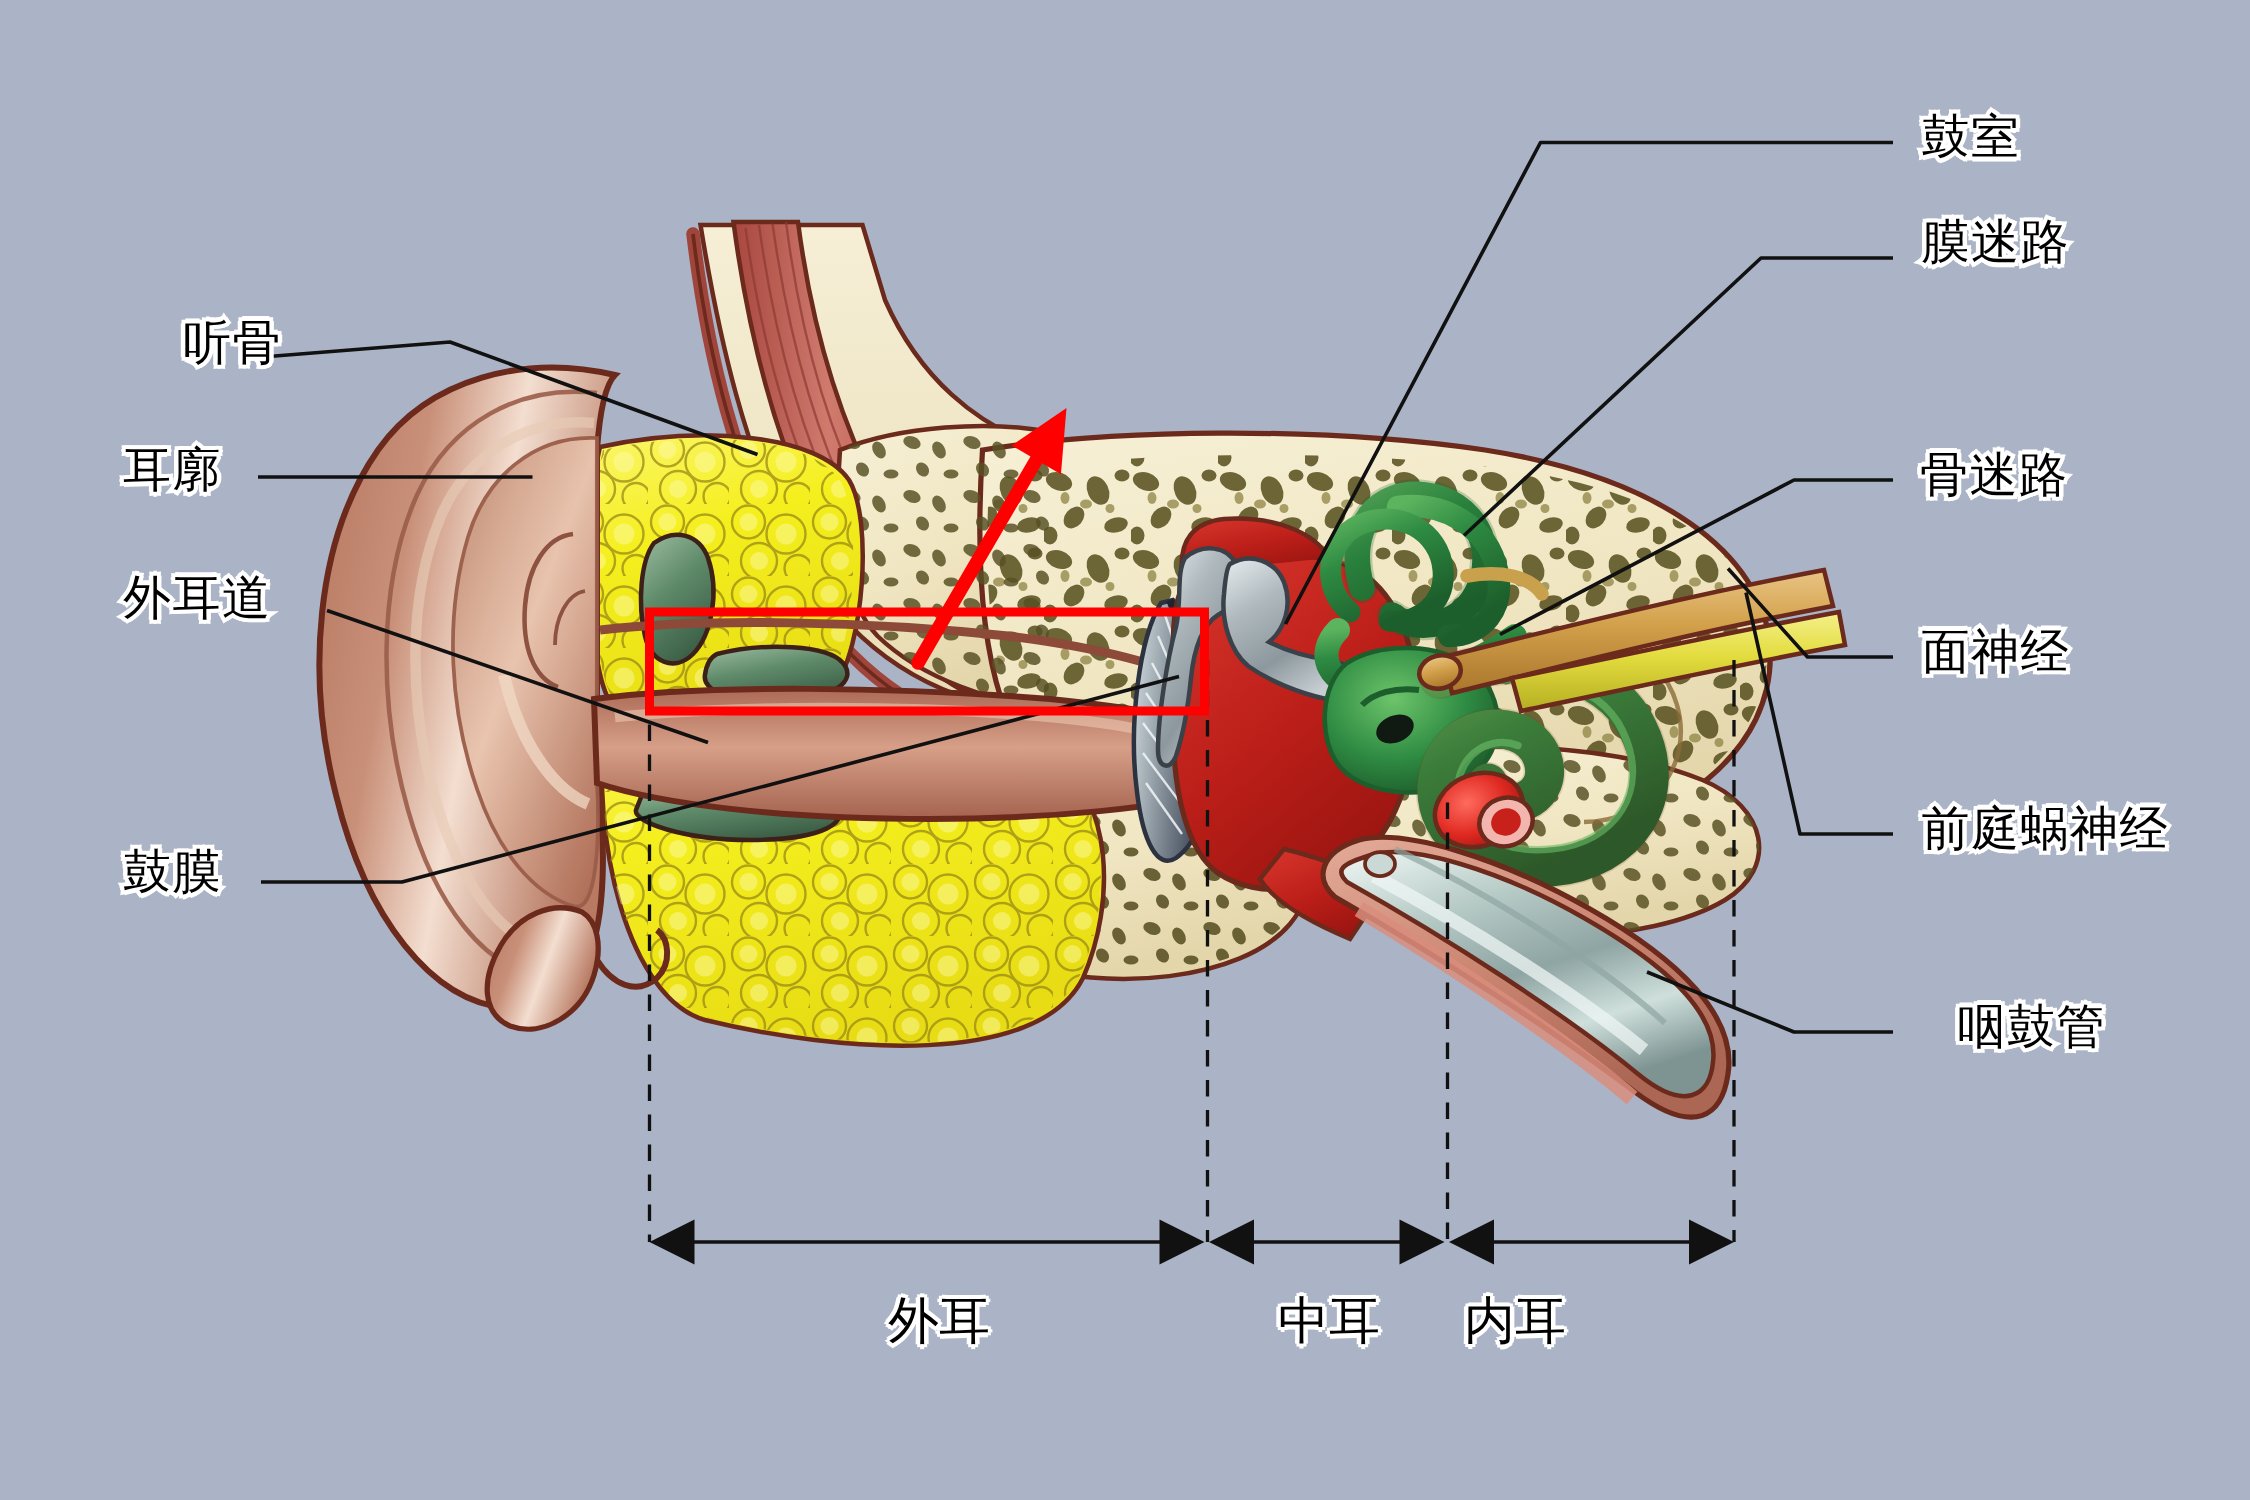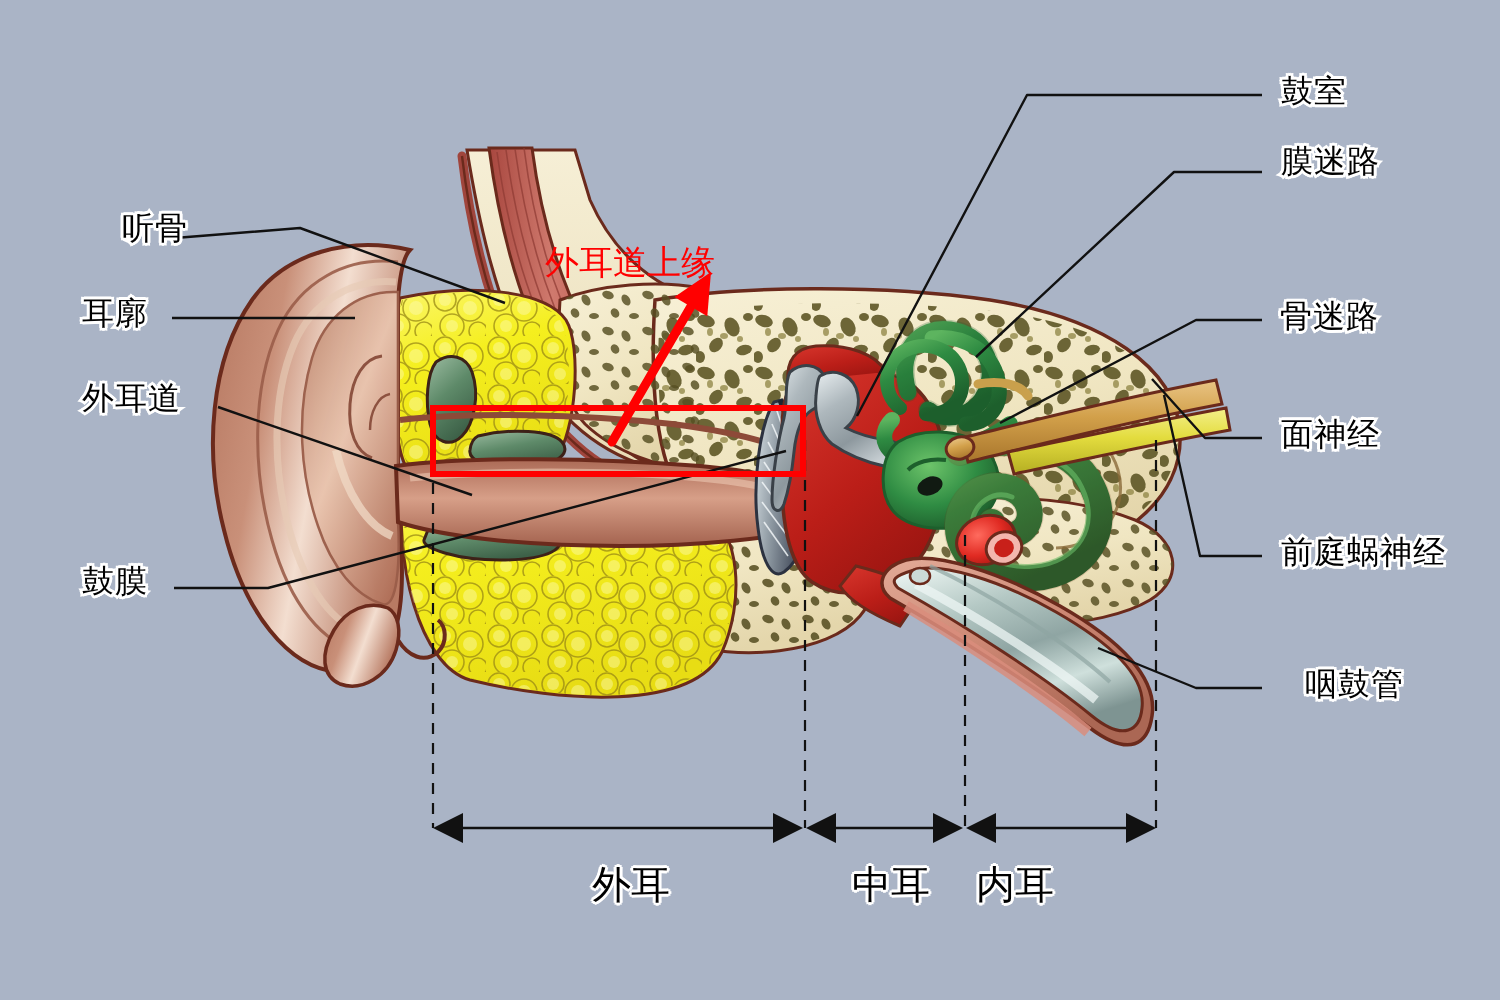--- a/index.html
+++ b/index.html
@@ -34,21 +34,21 @@
     font-size:34px;
     color:#ff0000;
     white-space:nowrap;
     -webkit-text-stroke:0;
     text-shadow:none;
   }
   .lbl-right{text-align:left;}
   .lbl-left{text-align:left;}
   .lbl-seg{
     position:absolute;
-    font-size:39px;
+    font-size:34px;
     color:#000;
     white-space:nowrap;
     text-shadow:
        2px 0 0 #fff,-2px 0 0 #fff,0 2px 0 #fff,0 -2px 0 #fff,
        2px 2px 0 #fff,-2px 2px 0 #fff,2px -2px 0 #fff,-2px -2px 0 #fff,
        3px 0 0 #fff,-3px 0 0 #fff,0 3px 0 #fff,0 -3px 0 #fff;
   }
 </style>
 </head>
 <body>
@@ -481,15 +481,14 @@
       <div class="lbl lbl-right" style="left: 1281px; top: 145px;">膜迷路</div>
       <div class="lbl lbl-right" style="left: 1280px; top: 300px;">骨迷路</div>
       <div class="lbl lbl-right" style="left: 1281px; top: 418px; font-family: Liberation Serif, serif;">面神经</div>
       <div class="lbl lbl-right" style="left: 1281px; top: 536px;">前庭蜗神经</div>
       <div class="lbl lbl-right" style="left: 1281px; top: 668px; padding-left: 24px;">咽鼓管</div>
       <div class="lbl-seg" style="left: 592px; top: 858px;">外耳</div>
       <div class="lbl-seg" style="left: 852px; top: 858px;">中耳</div>
       <div class="lbl-seg" style="left: 976px; top: 858px;">内耳</div>
     </div>
 
-  <div class="lbl-red" id="redAnno" style="left: 545px; top: 240px; color: rgb(255, 0, 0);">外耳道上缘</div>
 
 </div>
 
 </body></html>

